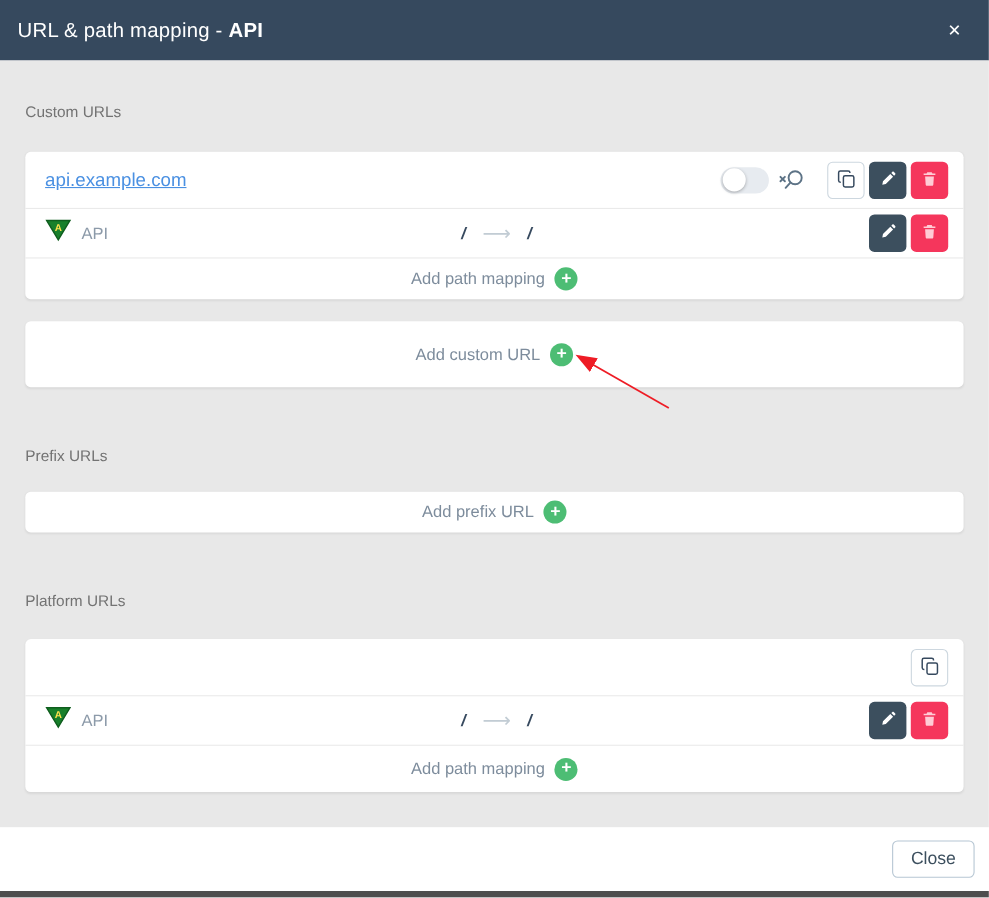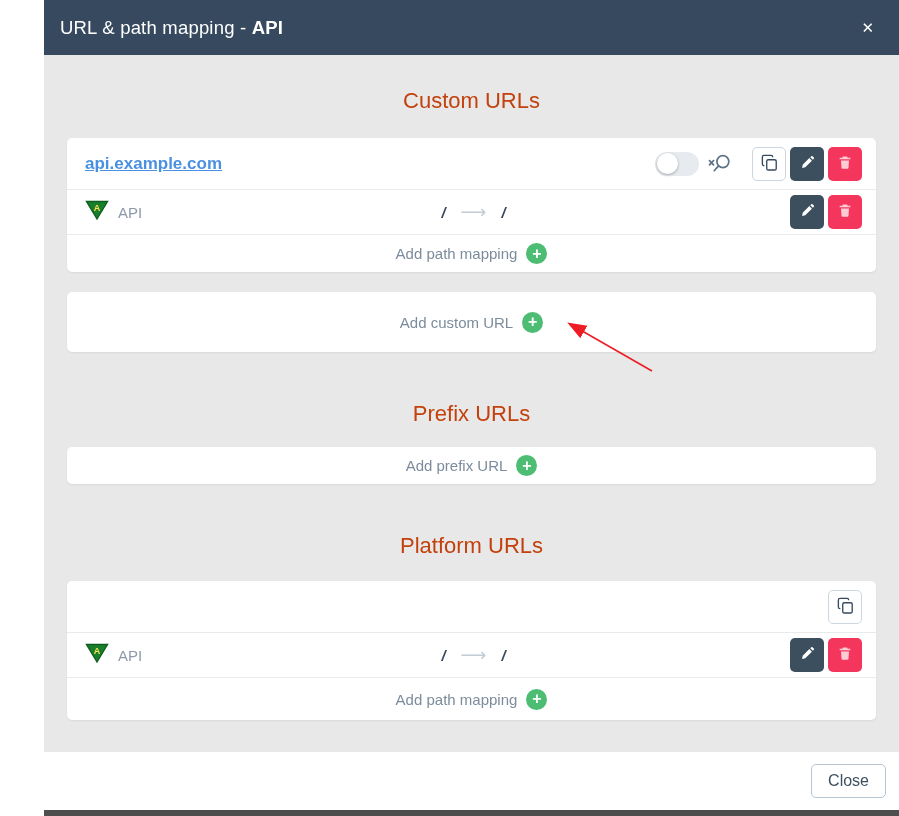--- a/index.html
+++ b/index.html
@@ -1,42 +1,42 @@
 <!DOCTYPE html>
 <html><head>
 <meta charset="utf-8">
 <style>
   * { margin:0; padding:0; box-sizing:border-box; }
   html,body { width:899px; }
   body { font-family:"Liberation Sans", sans-serif; background:#fff; }
-  .modal { width:899px; height:816px; display:flex; flex-direction:column; position:relative; overflow:hidden;padding-left:44px; }
+  .modal { width:899px; height:816px; display:flex; flex-direction:column; position:relative; overflow:hidden; }
 
   
   .hdr { height:55px; background:#36495e; color:#fff; display:flex; align-items:center; padding:0 25px 0 16px; flex:0 0 auto; }
   .hdr-title { font-size:18.5px; font-weight:400; letter-spacing:.2px; }
   .hdr-title b { font-weight:700; }
   .hdr-close { margin-left:auto; font-size:15px; color:#fff; cursor:pointer; background:none; border:none; font-family:inherit; }
 
   
   .content { flex:1 1 auto; background:#e8e8e8; padding:0 23px; position:relative; }
-  .sec-h { font-size:22px; font-weight:400; color:#c2410c; line-height:26px;text-align:center; }
+  .sec-h { font-size:14px; font-weight:400; color:#737373; line-height:26px; }
   #h-custom { margin:33px 0 24px; }
   #h-prefix { margin:49px 0 20px; }
   #h-platform { margin:49px 0 22px; }
 
   .card { background:#fff; border-radius:5px; box-shadow:0 1px 2px rgba(0,0,0,.07); }
   .row { display:flex; align-items:center; padding:0 14px 0 18px; }
   .row + .row { border-top:1px solid #eaeaea; }
   .row-url { height:51px; }
   .row-map { height:45px; }
   .row-add { height:38px; justify-content:center; gap:9px; padding:0; }
   .card-single { height:60px; display:flex; align-items:center; justify-content:center; gap:9px; }
   #card-custom-add { margin-top:20px; }
 
-  .url-link { color:#4a90e2; font-size:17px; font-weight:700; text-decoration:underline; }
+  .url-link { color:#4a90e2; font-size:17px; font-weight:400; text-decoration:underline; }
   .url-link.platform { color:#2c3e50; }
 
   .controls { margin-left:auto; display:flex; align-items:center; }
   .toggle { width:44px; height:24px; border-radius:12px; background:#e7ebf0; position:relative; cursor:pointer; flex:0 0 auto; }
   .toggle .knob { position:absolute; left:2px; top:1.5px; width:21px; height:21px; border-radius:50%; background:#fff; box-shadow:0 1px 3px rgba(0,0,0,.3); }
   .ico-searchoff { margin:0 20px 0 8px; display:flex; cursor:pointer; }
 
   .btn { width:34px; height:34px; border-radius:5px; border:none; display:flex; align-items:center; justify-content:center; cursor:pointer; padding:0; }
   .btn + .btn { margin-left:4px; }
   .btn-copy { background:#fff; border:1px solid #cdd7df; }

